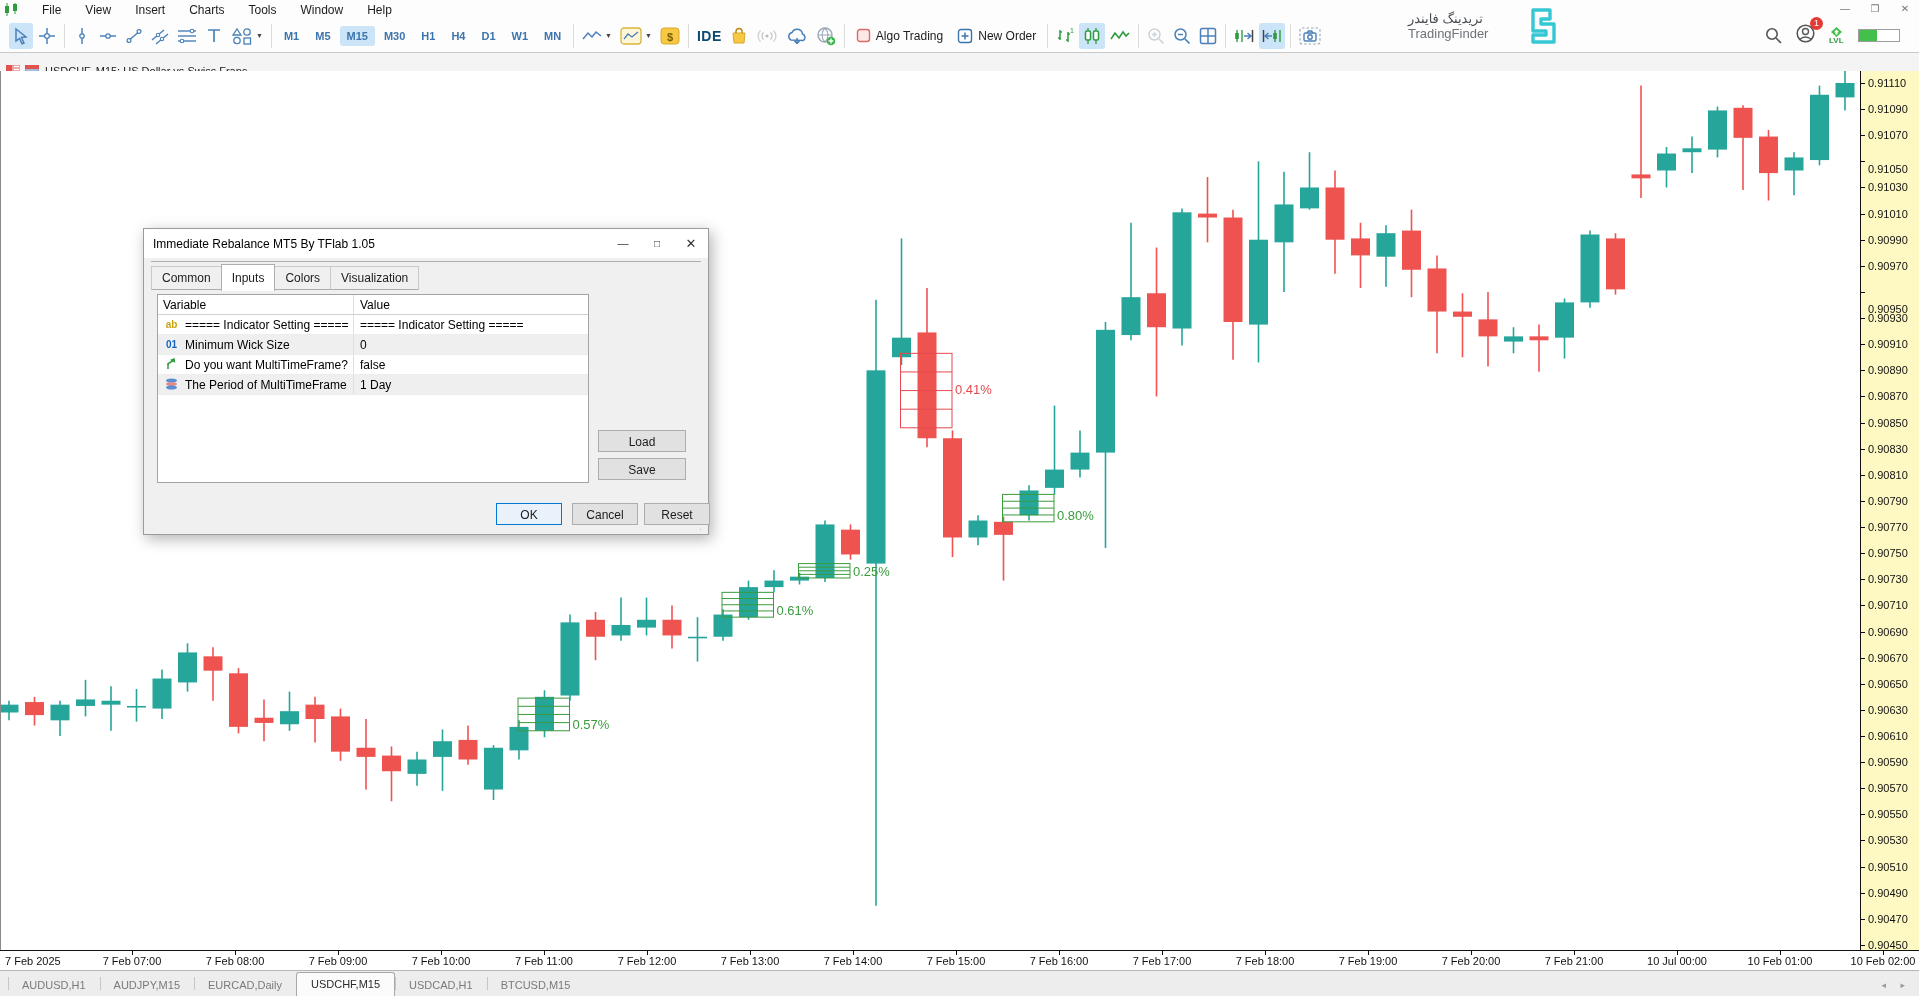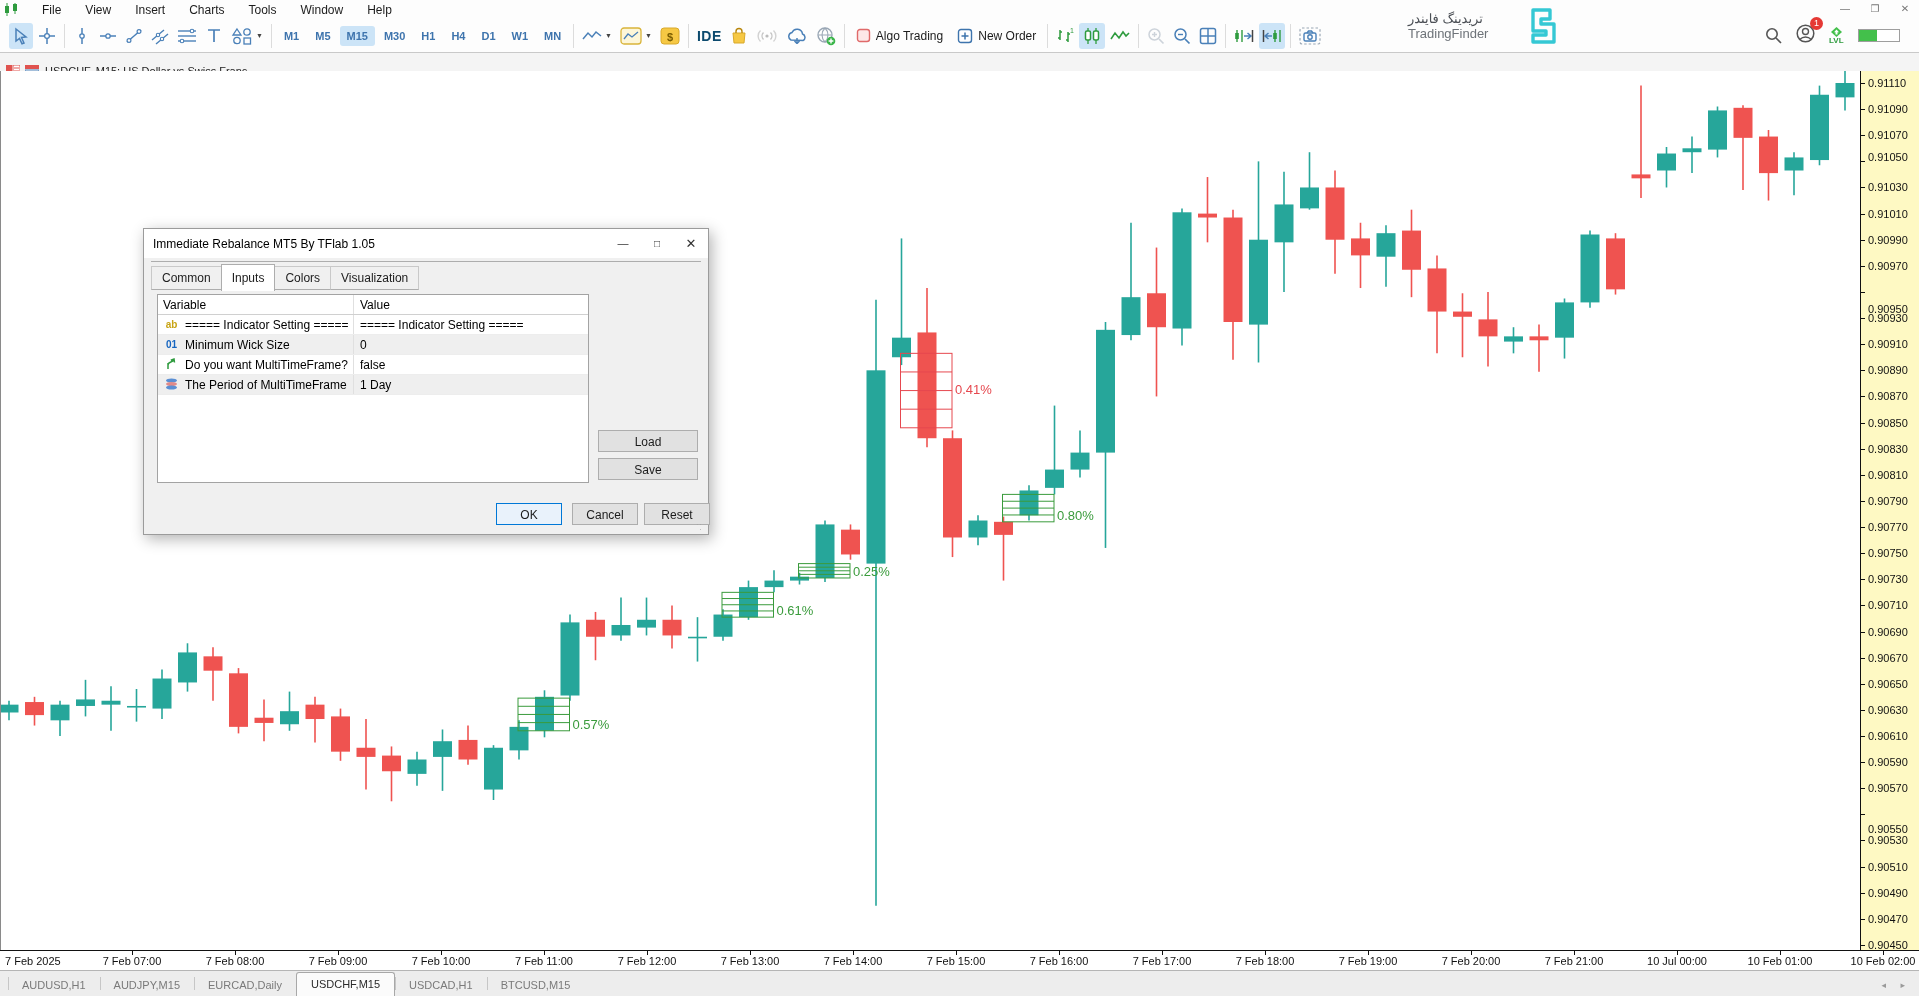--- a/index.html
+++ b/index.html
@@ -83,21 +83,21 @@
   .dlg-tabline { position:absolute; left:7px; right:7px; top:32px; height:1px; background:#adadad; }
   .dlg-table { position:absolute; left:13px; top:65px; width:432px; height:189px; background:#fff; border:1px solid #a3a3a3; overflow:hidden; }
   .dlg-row { display:flex; height:20px; align-items:center; border-bottom:1px solid #ededed; }
   .dlg-row.header { border-bottom:1px solid #d0d0d0; }
   .dlg-row.alt { background:#efefef; }
   .cell-var { width:196px; display:flex; align-items:center; padding-left:5px; gap:5px; border-right:1px solid #e0e0e0; height:100%; }
   .cell-val { flex:1; padding-left:6px; }
   .row-ico { width:17px; text-align:center; font-size:10px; font-weight:bold; flex:none; }
   .btn { position:absolute; background:#e1e1e1; border:1px solid #adadad; font-size:12px; color:#1c1c1c;
          text-align:center; font-family:"Liberation Sans",sans-serif; }
-  .btn.side { left:454px; width:100px; height:22px; }
+  .btn.side { left:454px; width:88px; height:22px; }
   .btn.foot { width:66px; height:22px; top:274px; }
   .btn.default { border:1px solid #0078d7; background:#e9f2fb; }
   .grip { position:absolute; right:2px; bottom:2px; width:10px; height:10px; color:#a0a0a0; font-size:8px; line-height:5px; letter-spacing:1px; }
 </style>
 </head>
 <body>
 
 <div id="app">
 
   <div class="wincontrols">
@@ -771,21 +771,21 @@
       </svg>
   </div>
   <div id="price-axis">
       <div class="pa-tick" style="top: 12px;"></div>
       <span class="pa-label" style="top: 12px;">0.91110</span>
       <div class="pa-tick" style="top: 38.12px;"></div>
       <span class="pa-label" style="top: 38.12px;">0.91090</span>
       <div class="pa-tick" style="top: 64.24px;"></div>
       <span class="pa-label" style="top: 64.24px;">0.91070</span>
       <div class="pa-tick" style="top: 90.36px;"></div>
-      <span class="pa-label" style="top: 86px;">0.91050</span>
+      <span class="pa-label" style="top: 98px;">0.91050</span>
       <div class="pa-tick" style="top: 116.48px;"></div>
       <span class="pa-label" style="top: 116.48px;">0.91030</span>
       <div class="pa-tick" style="top: 142.6px;"></div>
       <span class="pa-label" style="top: 142.6px;">0.91010</span>
       <div class="pa-tick" style="top: 168.72px;"></div>
       <span class="pa-label" style="top: 168.72px;">0.90990</span>
       <div class="pa-tick" style="top: 194.84px;"></div>
       <span class="pa-label" style="top: 194.84px;">0.90970</span>
       <div class="pa-tick" style="top: 220.96px;"></div>
       <span class="pa-label" style="top: 238px;">0.90950</span>
@@ -821,21 +821,21 @@
       <span class="pa-label" style="top: 612.76px;">0.90650</span>
       <div class="pa-tick" style="top: 638.88px;"></div>
       <span class="pa-label" style="top: 638.88px;">0.90630</span>
       <div class="pa-tick" style="top: 665px;"></div>
       <span class="pa-label" style="top: 665px;">0.90610</span>
       <div class="pa-tick" style="top: 691.12px;"></div>
       <span class="pa-label" style="top: 691.12px;">0.90590</span>
       <div class="pa-tick" style="top: 717.24px;"></div>
       <span class="pa-label" style="top: 717.24px;">0.90570</span>
       <div class="pa-tick" style="top: 743.36px;"></div>
-      <span class="pa-label" style="top: 743.36px; margin-top: 15px;">0.90550</span>
+      <span class="pa-label" style="top: 743.36px;">0.90550</span>
       <div class="pa-tick" style="top: 769.48px;"></div>
       <span class="pa-label" style="top: 769.48px;">0.90530</span>
       <div class="pa-tick" style="top: 795.6px;"></div>
       <span class="pa-label" style="top: 795.6px;">0.90510</span>
       <div class="pa-tick" style="top: 821.72px;"></div>
       <span class="pa-label" style="top: 821.72px;">0.90490</span>
       <div class="pa-tick" style="top: 847.84px;"></div>
       <span class="pa-label" style="top: 847.84px;">0.90470</span>
       <div class="pa-tick" style="top: 873.96px;"></div>
       <span class="pa-label" style="top: 873.96px;">0.90450</span>

